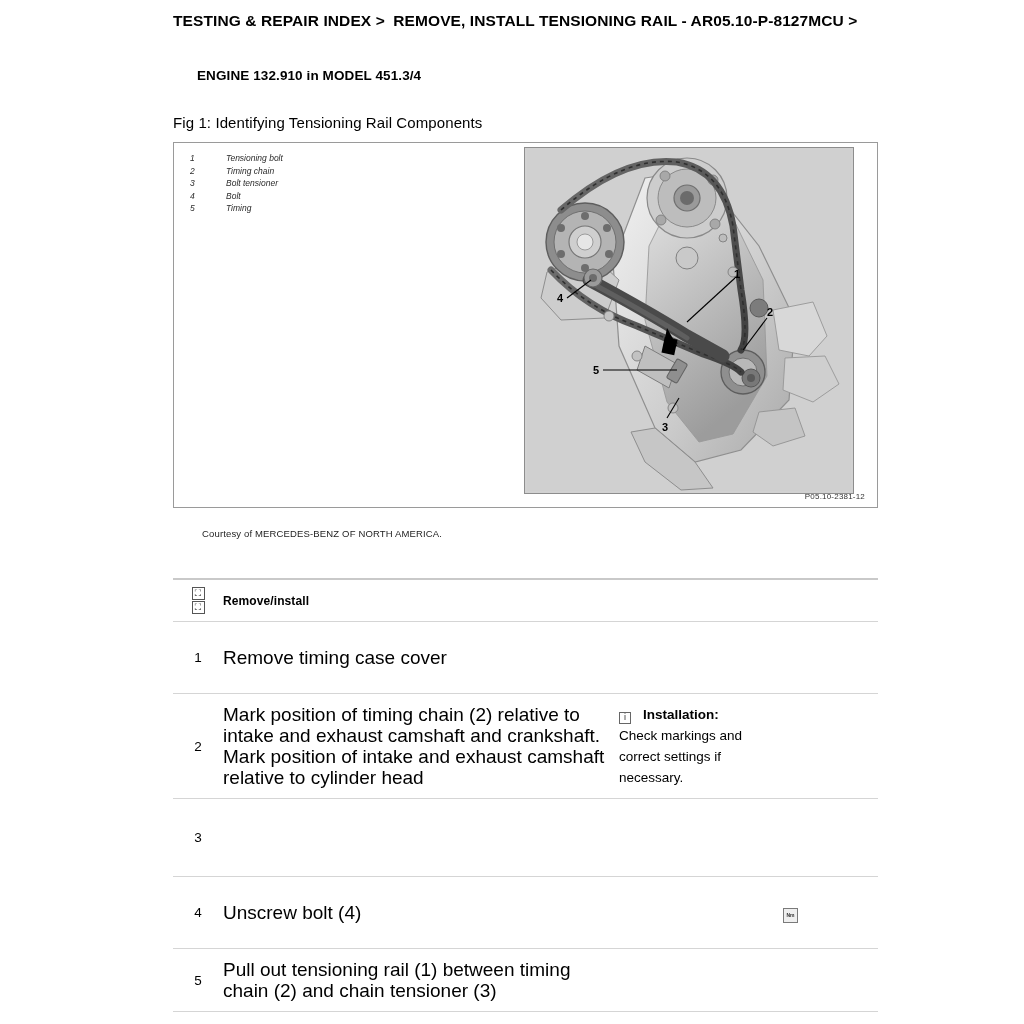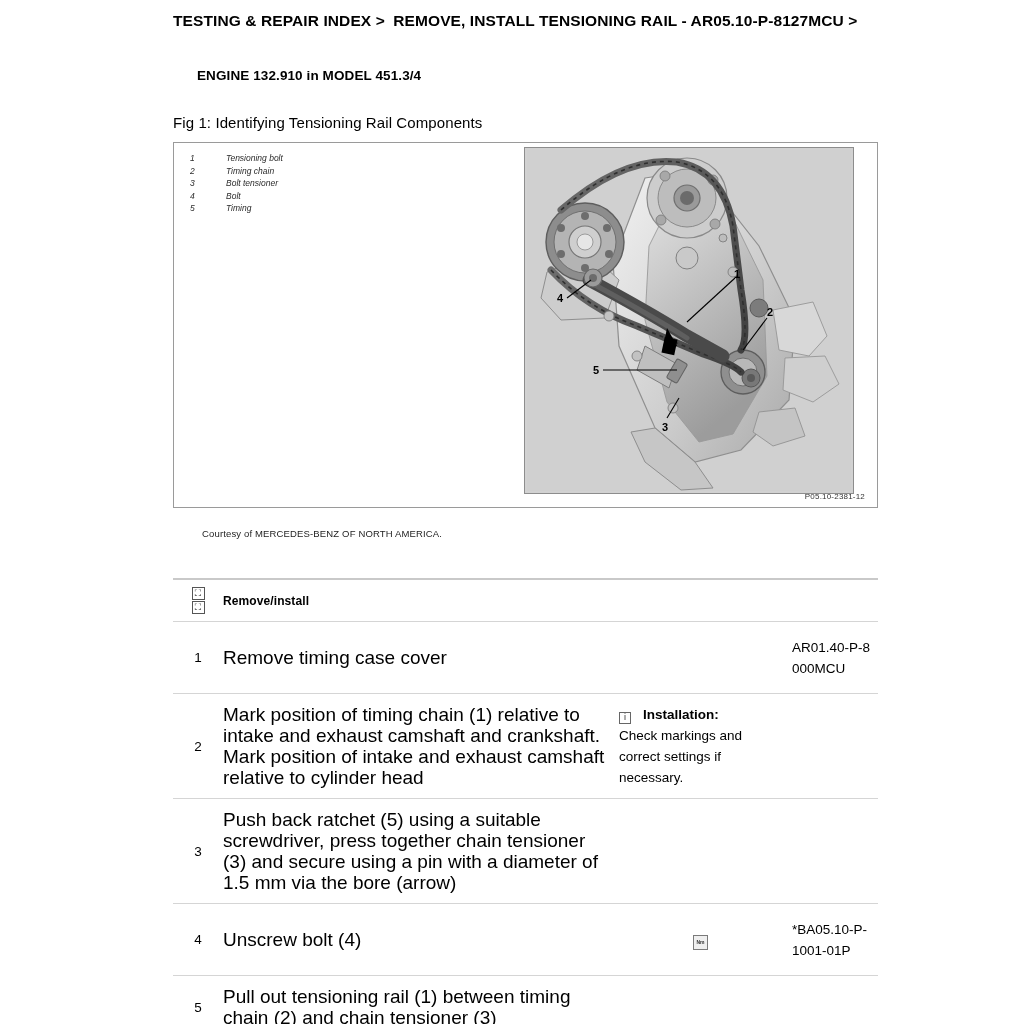--- a/index.html
+++ b/index.html
@@ -389,47 +389,44 @@
         <span class="boxicon">⛶</span>
         <span class="boxicon">⛶</span>
       </div>
       <div class="header-title">Remove/install</div>
     </div>
 
     <div class="prow" style="min-height:72px;">
       <div class="c-num">1</div>
       <div class="c-text">Remove timing case cover</div>
       <div class="c-mid"></div>
-      <div class="c-ref">AR01.40-P-8000MCU</div>
     </div>
 
     <div class="prow" style="min-height:92px;">
       <div class="c-num">2</div>
-      <div class="c-text">Mark position of timing chain (1) relative to intake and exhaust camshaft and crankshaft. Mark position of intake and exhaust camshaft relative to cylinder head</div>
+      <div class="c-text">Mark position of timing chain (2) relative to intake and exhaust camshaft and crankshaft. Mark position of intake and exhaust camshaft relative to cylinder head</div>
       <div class="c-mid">
         <span class="info-icon">i</span><span class="inst-title">Installation:</span><br>
         <span>Check markings and correct settings if necessary.</span>
       </div>
       <div class="c-ref"></div>
     </div>
 
     <div class="prow" style="min-height:78px;">
       <div class="c-num">3</div>
-      <div class="c-text">Push back ratchet (5) using a suitable screwdriver, press together chain tensioner (3) and secure using a pin with a diameter of 1.5 mm via the bore (arrow)</div>
       <div class="c-mid"></div>
       <div class="c-ref"></div>
     </div>
 
     <div class="prow" style="min-height:72px;">
       <div class="c-num">4</div>
       <div class="c-text">Unscrew bolt (4)</div>
       <div class="c-mid" style="text-align:center;">
         <span class="nm-icon">Nm</span>
       </div>
-      <div class="c-ref">*BA05.10-P-1001-01P</div>
     </div>
 
     <div class="prow" style="min-height:56px;">
       <div class="c-num">5</div>
       <div class="c-text">Pull out tensioning rail (1) between timing chain (2) and chain tensioner (3)</div>
       <div class="c-mid"></div>
       <div class="c-ref"></div>
     </div>
 
     <div class="prow" style="min-height:38px;">

